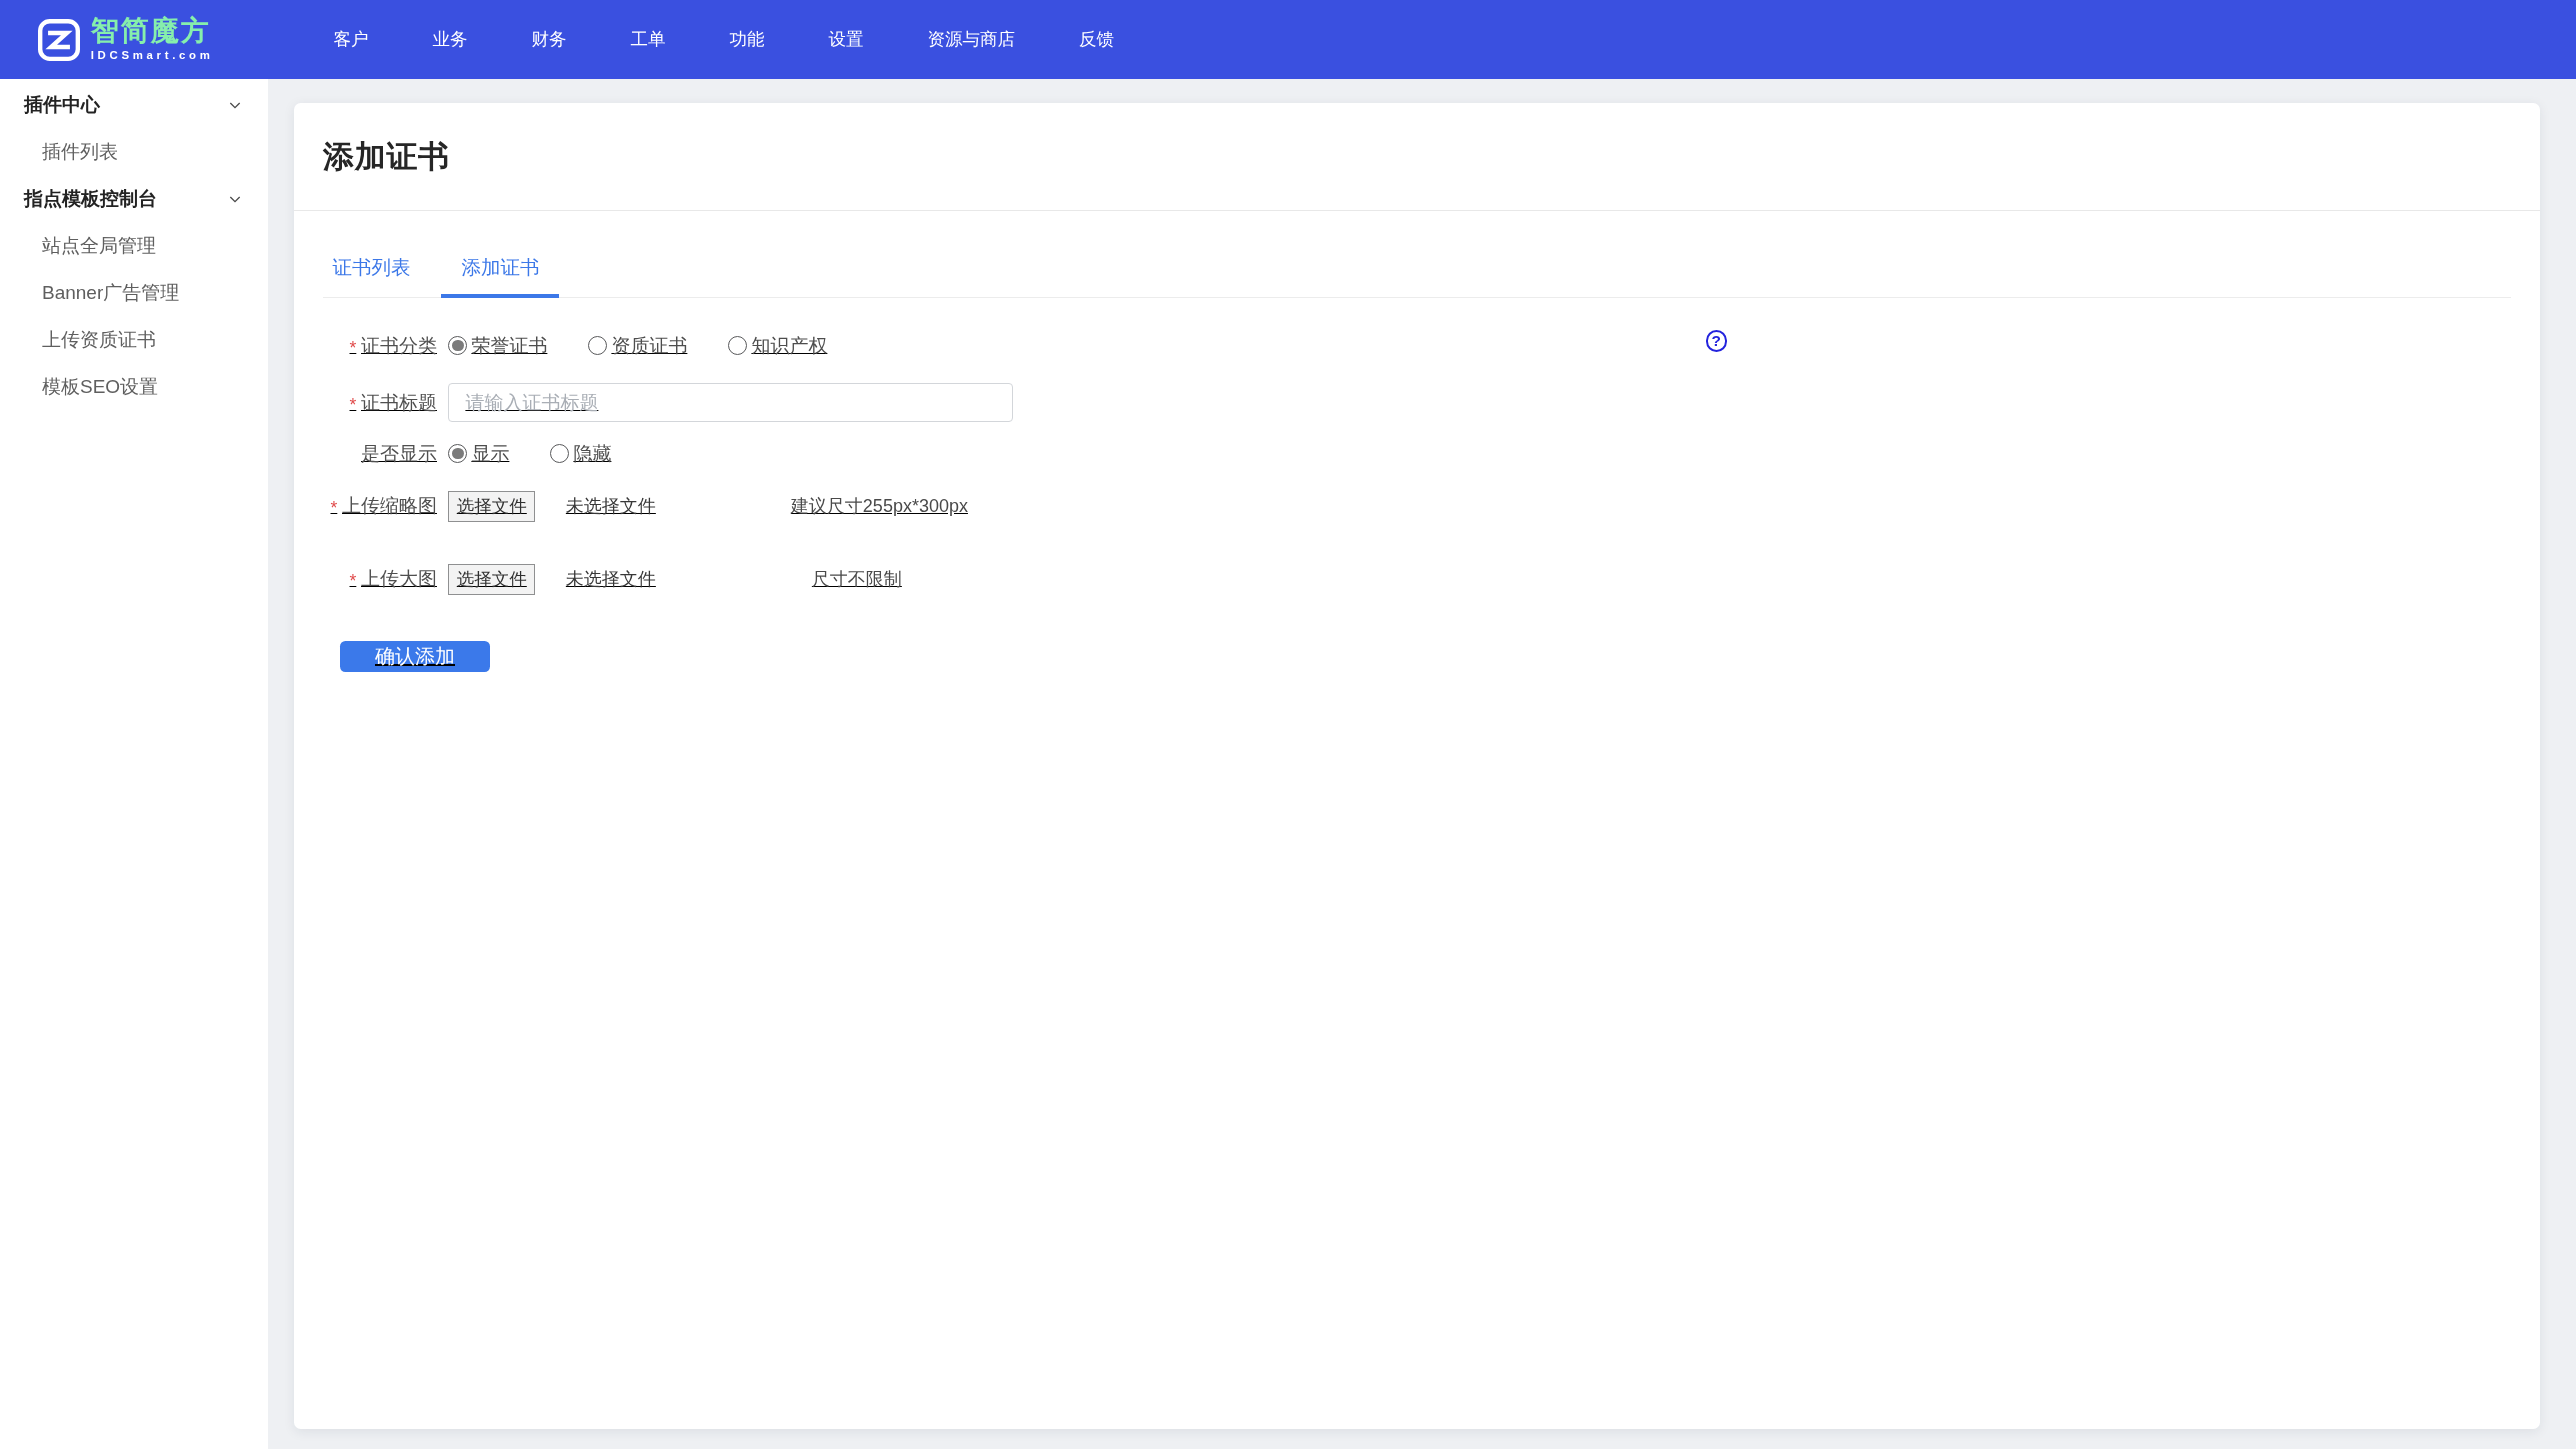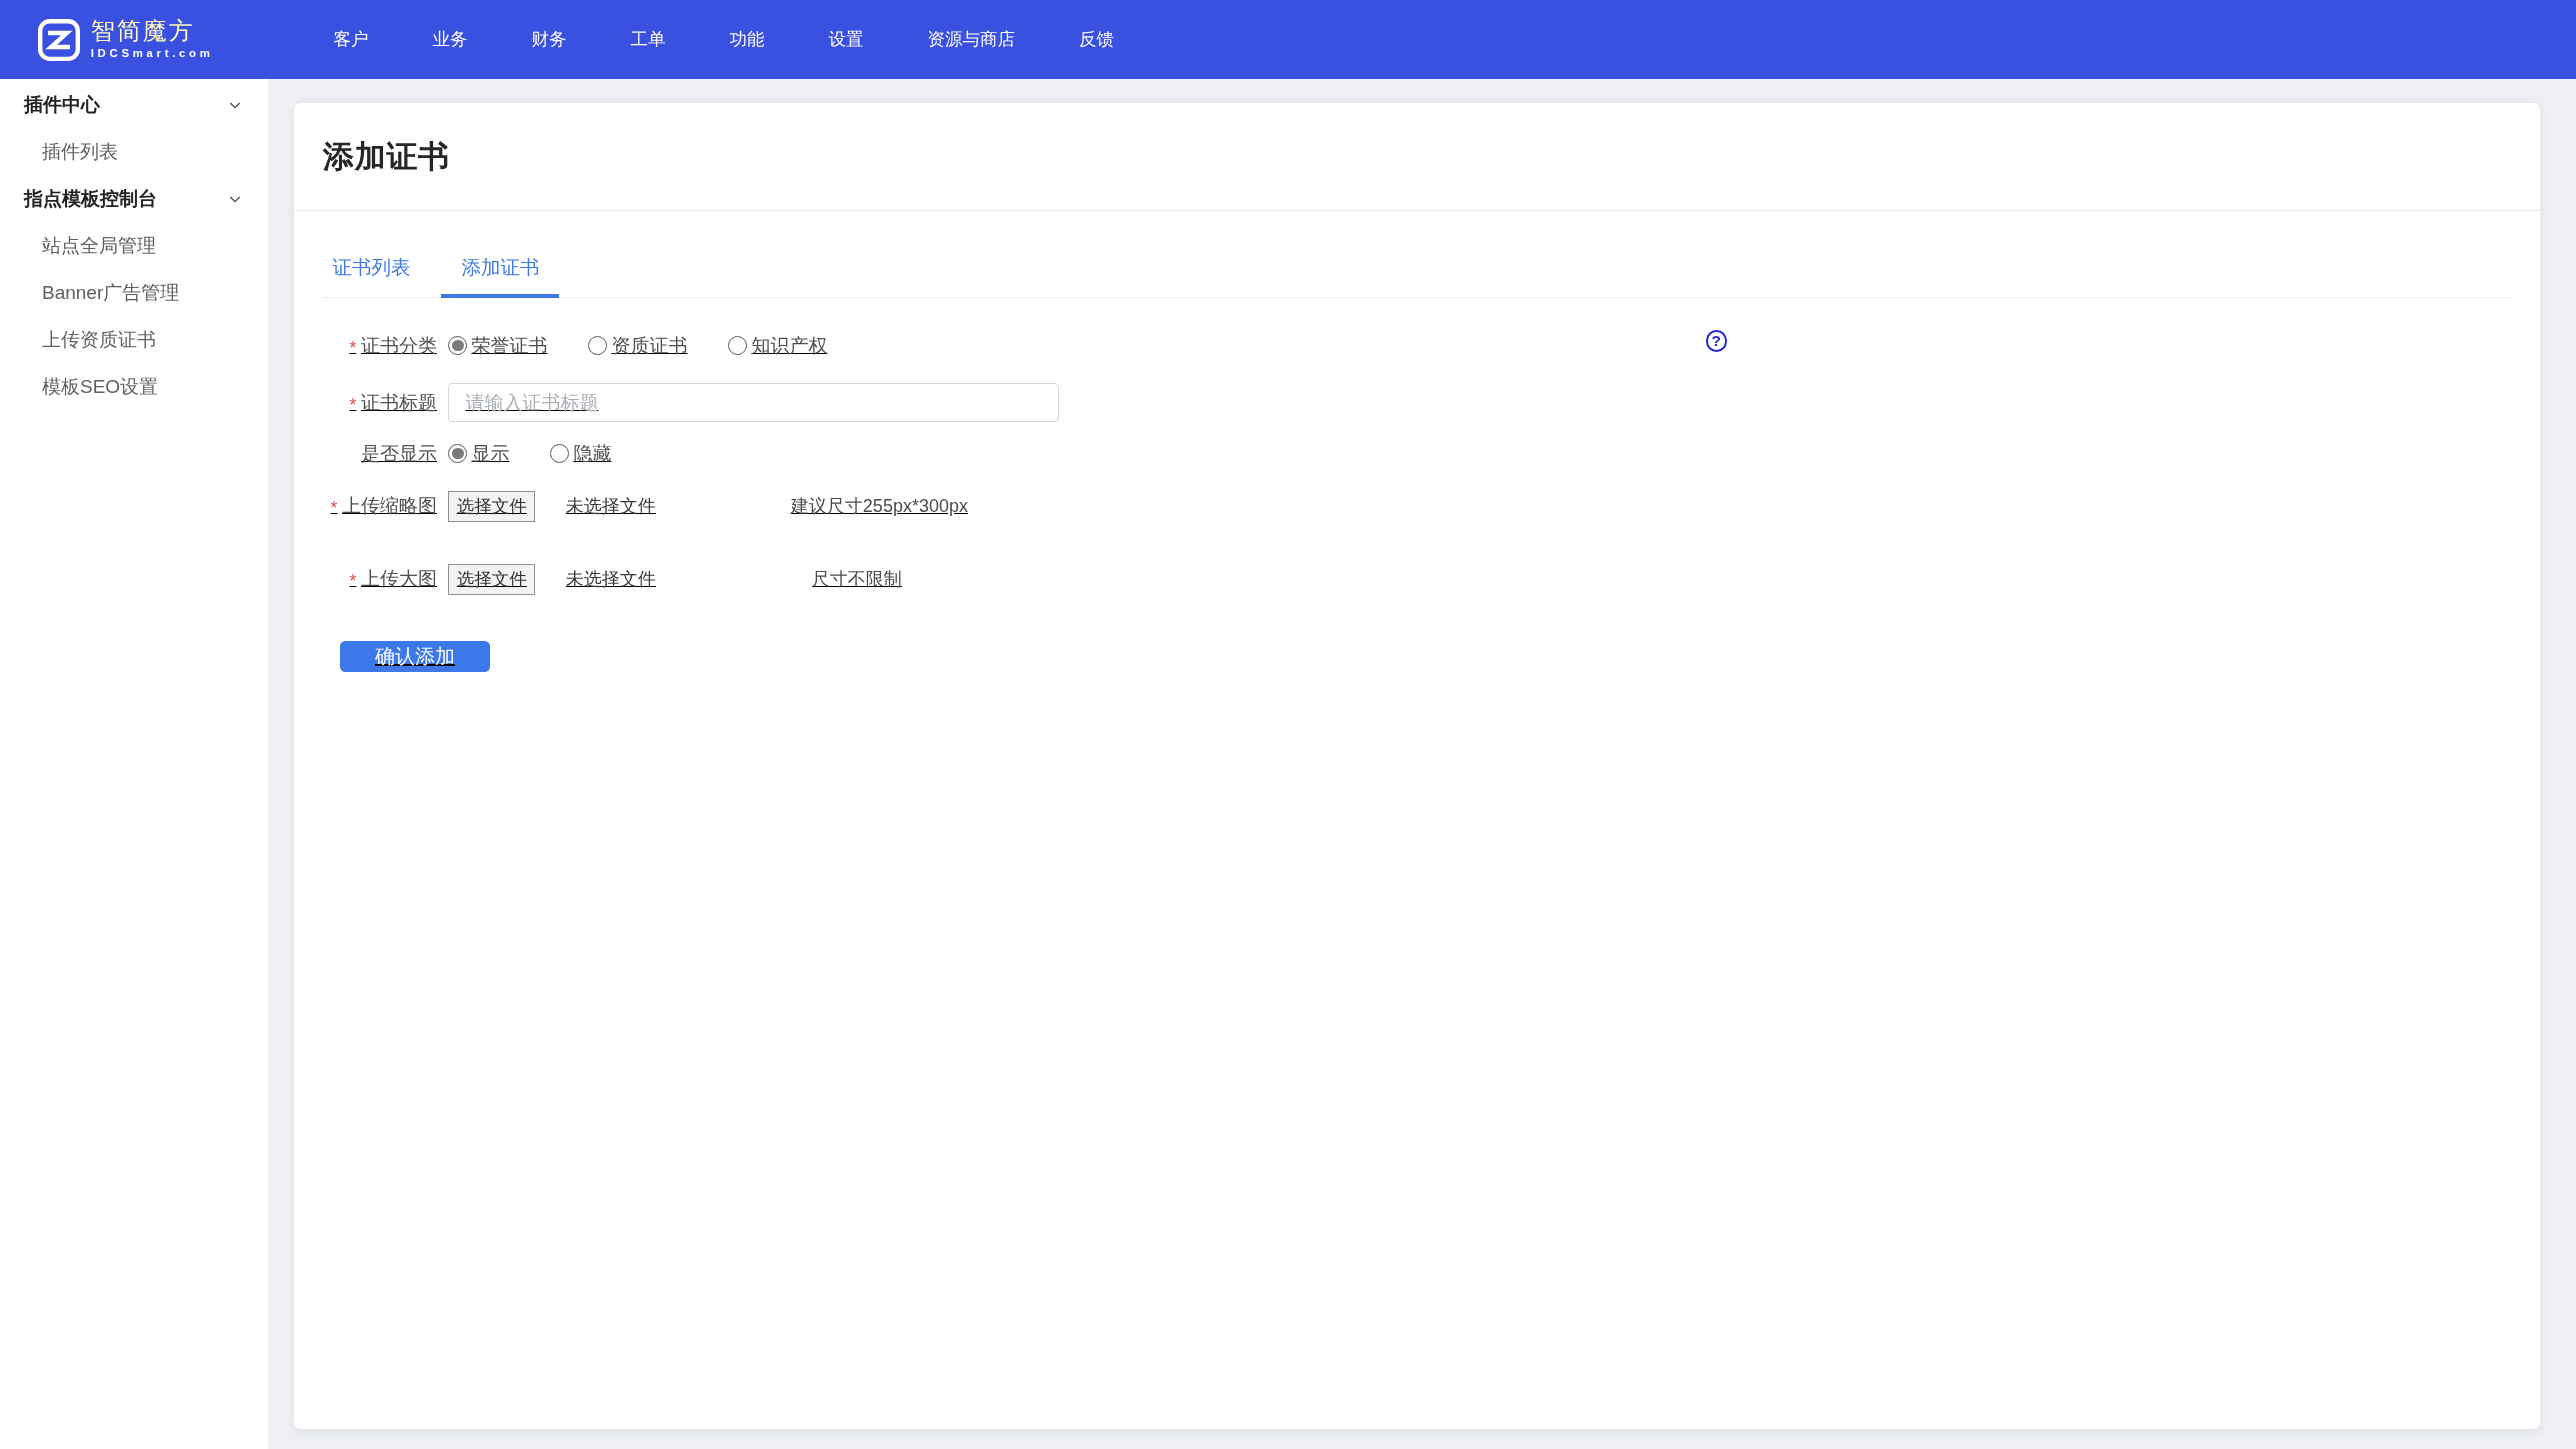--- a/index.html
+++ b/index.html
@@ -16,21 +16,21 @@
     height: 79px;
     background: #3a50e0;
     display: flex;
     align-items: center;
     padding-left: 38px;
   }
   .logo { display: flex; align-items: center; cursor: pointer; flex: none; }
   .logo-mark { width: 42px; height: 42px; margin-right: 10.7px; display: block; }
   .logo-text { display: flex; flex-direction: column; }
   .brand {
-    color: #fef9c3; font-size: 24px; font-weight: 400;
+    color: #86efac; font-size: 28px; font-weight: 700;
     letter-spacing: 2px; line-height: 1;
   }
   .domain {
     color: #fff; font-size: 11.4px; font-weight: 700;
     letter-spacing: 3.7px; margin-top: 4.7px; line-height: 1;
   }
   .nav-items { display: flex; margin-left: 120px; gap: 64px; align-items: center; }
   .nav-item {
     color: #ffffff; font-size: 17.5px; line-height: 79px;
     height: 79px; cursor: pointer; white-space: nowrap;
@@ -128,21 +128,21 @@
     border: 1.3px solid #58595b; border-radius: 50%;
     position: relative; margin-right: 4px; background: #fff;
   }
   .radio.checked::after {
     content: ""; position: absolute; inset: 2.7px;
     background: #7b7b7b; border-radius: 50%;
   }
   .radio-label { font-size: 19px; color: #4d4d4d; white-space: nowrap; }
 
   .text-input {
-    width: 611px; height: 39px;
+    width: 565px; height: 39px;
     border: 1.3px solid #d3d6da; border-radius: 4px;
     padding: 0 16px; font-size: 19px; color: #000000;
     font-family: inherit; outline: none; background: #fff;
   }
   .text-input::placeholder { color: #a9aeb5; }
 
   .file-btn {
     height: 31px; padding: 0 7.4px;
     border: 1.3px solid #8f9091; border-radius: 0;
     background: #f3f3f3; font-size: 17.5px; color: #2f2f2f;

